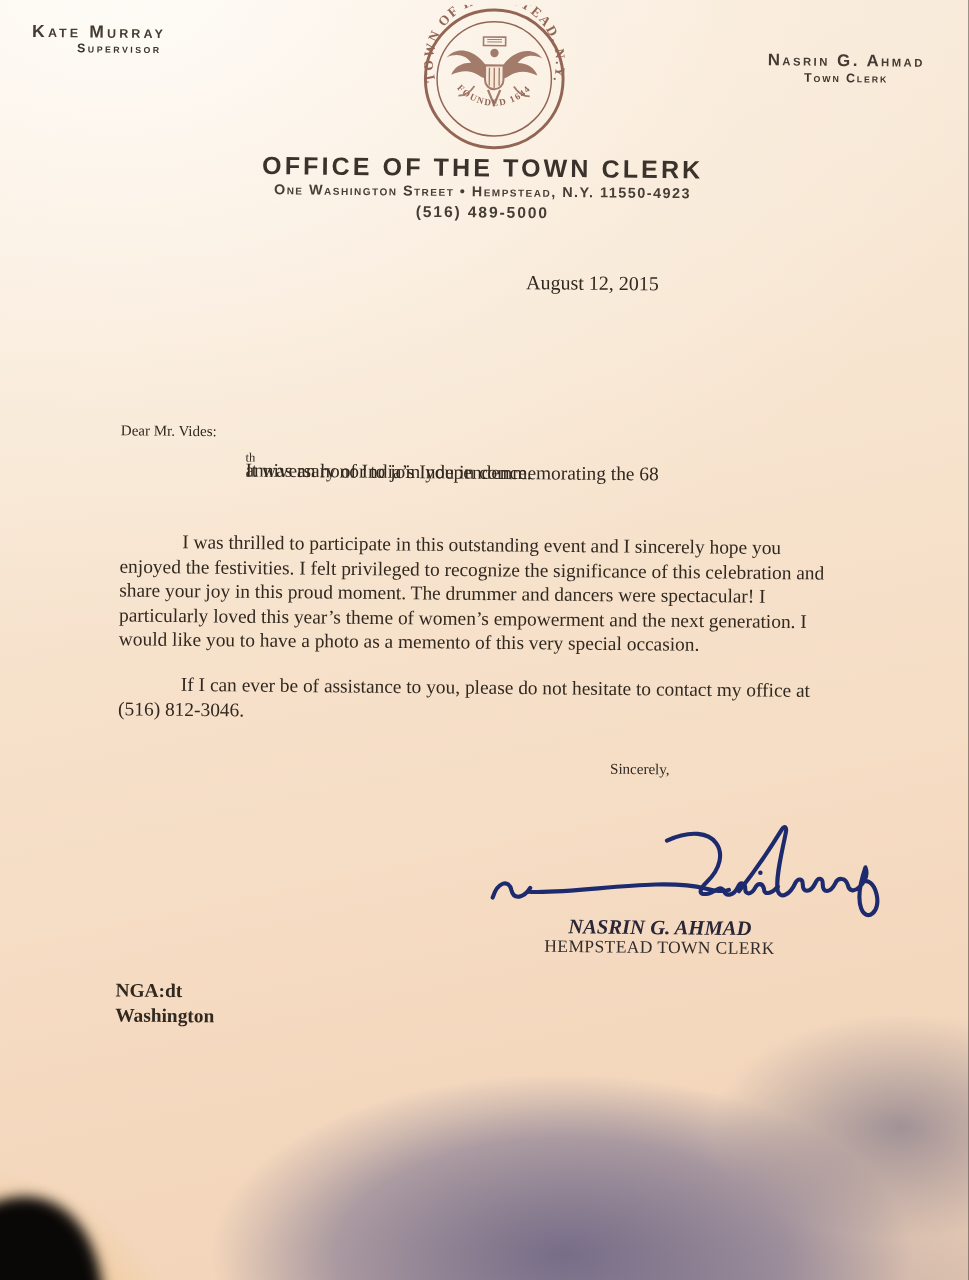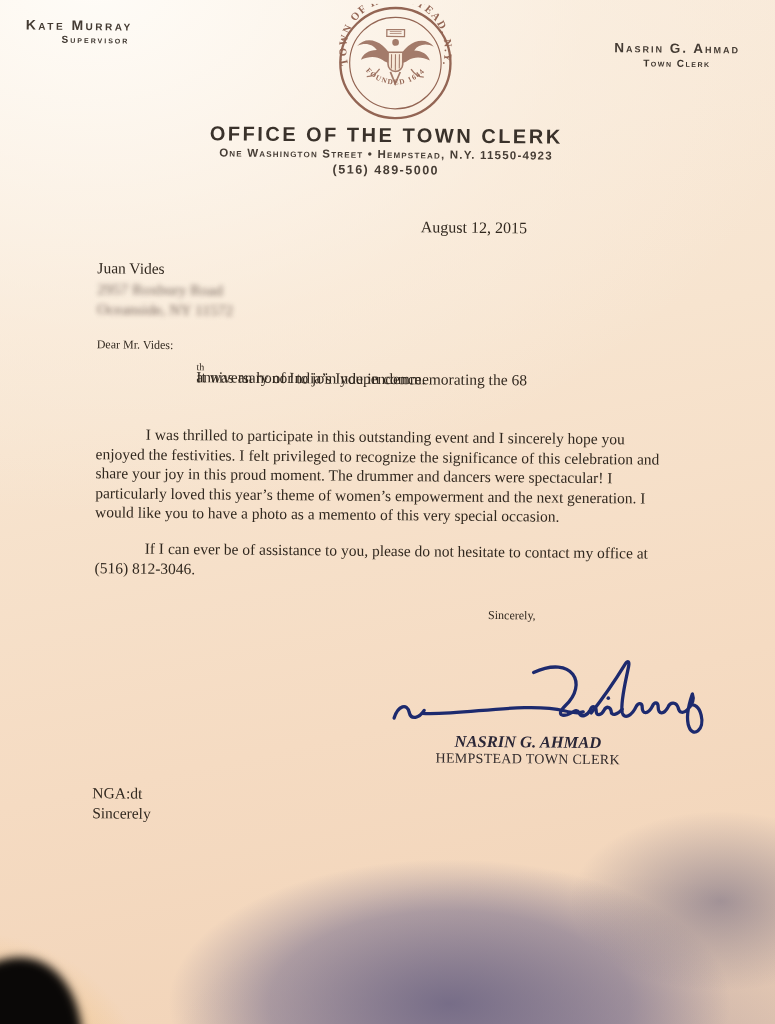--- a/index.html
+++ b/index.html
@@ -40,21 +40,21 @@
   .salutation{left:100px;top:338px;font-size:12px;}
   .para{left:100px;width:577px;text-indent:50px;text-align:left;}
   .p1{top:369px;}
   .p2{top:427px;}
   .p3{top:541px;}
   .para sup{font-size:10px;line-height:0;}
   .closing{left:494px;top:605px;font-size:12px;}
   .sig{left:393px;top:652px;width:325px;height:96px;}
   .signer{left:415px;top:731px;width:240px;text-align:center;font-size:16.5px;font-weight:bold;font-style:italic;color:#2a2636;}
   .signer-title{left:415px;top:750px;width:240px;text-align:center;font-size:14px;letter-spacing:.3px;color:#332c2c;}
-  .reference{left:100px;top:786px;line-height:20px;font-size:15.5px;}
+  .reference{left:100px;top:786px;line-height:20px;font-size:15.5px;font-weight:bold;}
   .reference span{position:static;display:block;}
 </style>
 </head>
 <body>
 
 <div class="stage">
   <div class="table-corner"></div>
 
   <div class="letter">
 
@@ -96,25 +96,20 @@
         <path d="M44 66 C40 72 36 74 31 74 M76 66 C80 72 84 74 89 74" fill="none" stroke-width="1.4"></path>
       </g>
     </svg>
 
     <div class="lh office-title">OFFICE OF THE TOWN CLERK</div>
     <div class="lh office-address">One Washington Street • Hempstead, N.Y. 11550-4923</div>
     <div class="lh office-phone">(516) 489-5000</div>
 
     <div class="serif date">August 12, 2015</div>
 
-    <div class="serif recipient">
-      <span>Juan Vides</span>
-      <span class="blurred">2957 Roxbury Road</span>
-      <span class="blurred">Oceanside, NY  11572</span>
-    </div>
 
     <div class="serif salutation">Dear Mr. Vides:</div>
 
     <div class="serif para p1">
         <span>It was an honor to join you in commemorating the 68</span>
         <sup>th</sup>
         <span> anniversary of India’s Independence.</span>
       </div>
 
     <div class="serif para p2">I was thrilled to participate in this outstanding event and I sincerely hope you enjoyed the festivities. I felt privileged to recognize the significance of this celebration and share your joy in this proud moment. The drummer and dancers were spectacular! I particularly loved this year’s theme of women’s empowerment and the next generation. I would like you to have a photo as a memento of this very special occasion.</div>
@@ -131,17 +126,17 @@
         <path d="M205 59 C219 41 233 19 239 9 C241 6 243 7 242 12 C239 28 234 48 236 58 C238 66 246 61 250 52 C252 48 256 48 256 53 C256 60 262 60 266 52 C268 47 272 47 272 53 C272 60 278 60 282 52 C284 47 290 47 292 53 C293 58 297 59 301 55 C306 50 308 44 306 39 C303 48 299 62 303 72 C307 83 319 75 315 60 C313 52 308 48 303 51"></path>
       </g>
       <circle cx="222" cy="44" r="1.8" fill="#1d2a6e"></circle>
     </svg>
 
     <div class="signer">NASRIN G. AHMAD</div>
     <div class="signer-title">HEMPSTEAD TOWN CLERK</div>
 
     <div class="reference">
       <span>NGA:dt</span>
-      <span>Sincerely</span>
+      <span>Washington</span>
     </div>
 
   </div>
 </div>
 
 </body></html>

